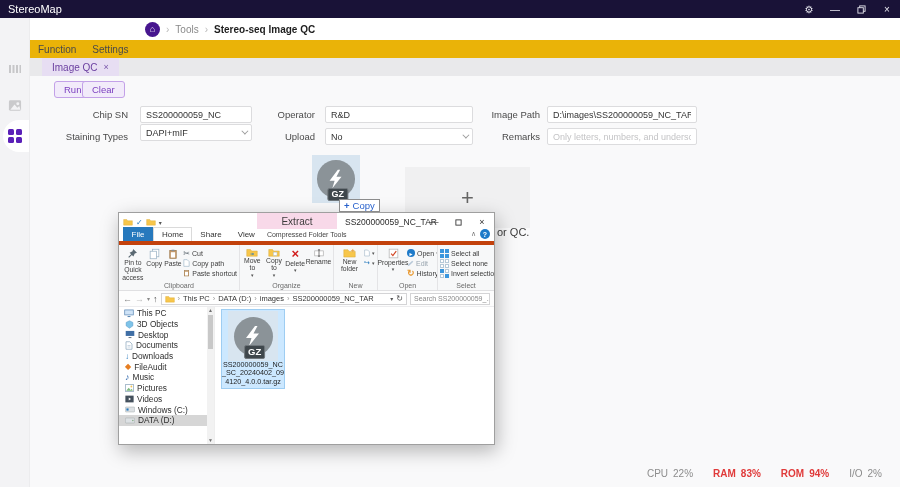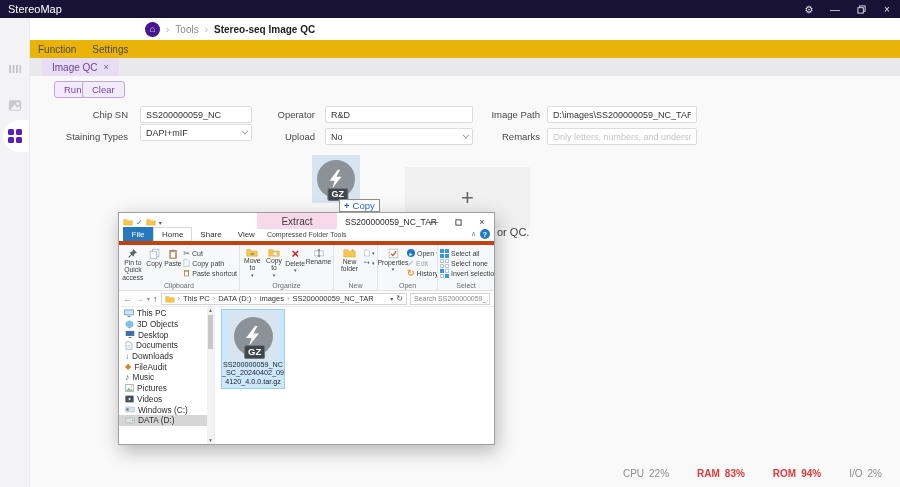--- a/index.html
+++ b/index.html
@@ -129,21 +129,21 @@
   
   .ex-status { height:18px; border-top:1px solid #e0e0e2; display:flex; align-items:center; font-size:8.3px; color:#3c3c3c; padding:0 6px; gap:12px; }
   .ex-status .right { margin-left:auto; display:flex; gap:3px; align-items:center; }
   .view-ic { width:13px; height:12px; display:flex; align-items:center; justify-content:center; }
   .view-ic.lines { flex-direction:column; gap:1.5px; align-items:flex-start; padding-left:2px; }
   .view-ic.lines i { width:8px; height:1px; background:#8f8f8f; display:block; }
   .view-ic.thumb { background:#cfe8fb; border:1px solid #7cb8e8; }
   .view-ic.thumb i { width:7px; height:6px; background:#9dbcd4; display:block; }
 
   
-  .metrics { position:absolute; right:18px; top:468px; display:flex; gap:28px; font-size:10px; z-index:4; }
+  .metrics { position:absolute; right:18px; top:468px; display:flex; gap:20px; font-size:10px; z-index:4; }
   .metric { display:flex; gap:5px; align-items:center; }
   .metric.hot { font-weight:bold; }
 </style>
 </head>
 <body>
 
 <div class="titlebar">
   <span class="app-title">StereoMap</span>
   <div class="win-ctrls">
     <span>⚙</span>

